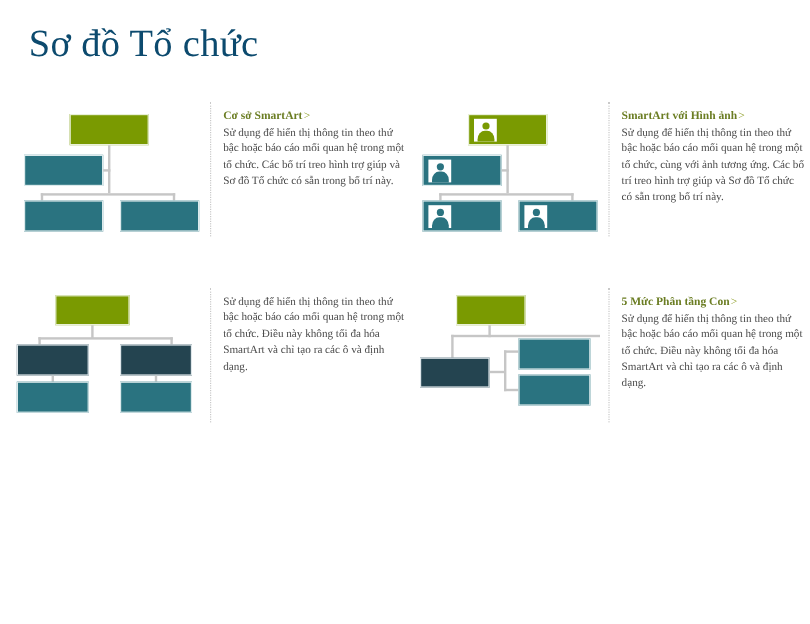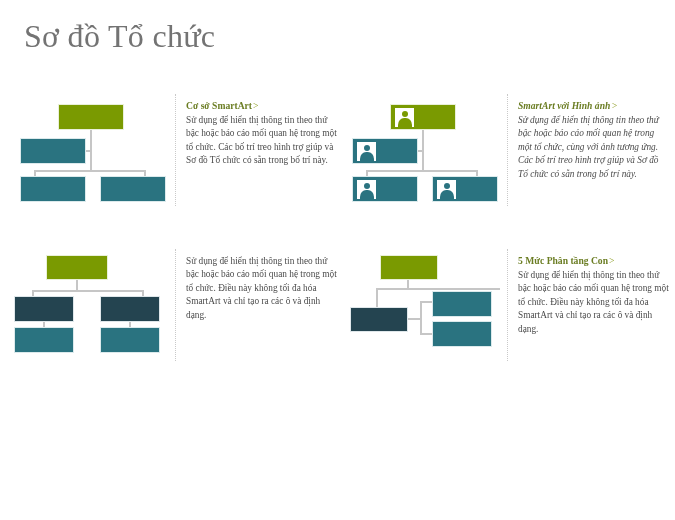--- a/index.html
+++ b/index.html
@@ -17,42 +17,42 @@
     position: relative;
   }
 
   
   .page-title {
     position: absolute;
     left: 24px;
     top: 16px;
     font-size: 32px;
     font-weight: normal;
-    color: #737373;
+    color: #0c4a6e;
     letter-spacing: 0.3px;
     line-height: 1.3;
     white-space: nowrap;
   }
 
   
   .gallery {
     position: absolute;
     left: 0;
-    top: 92px;
+    top: 83px;
     width: 675px;
     height: 290px;
   }
 
   .cell {
     position: absolute;
     width: 330px;
     height: 125px;
   }
   .cell.c0 { left: 8px;   top: 0px;   }
-  .cell.c1 { left: 340px; top: 0px; font-style: italic;   }
+  .cell.c1 { left: 340px; top: 0px;   }
   .cell.c2 { left: 8px;   top: 155px; }
   .cell.c3 { left: 340px; top: 155px; }
 
   
   .preview {
     position: absolute;
     left: 0;
     top: 0;
     width: 160px;
     height: 122px;

